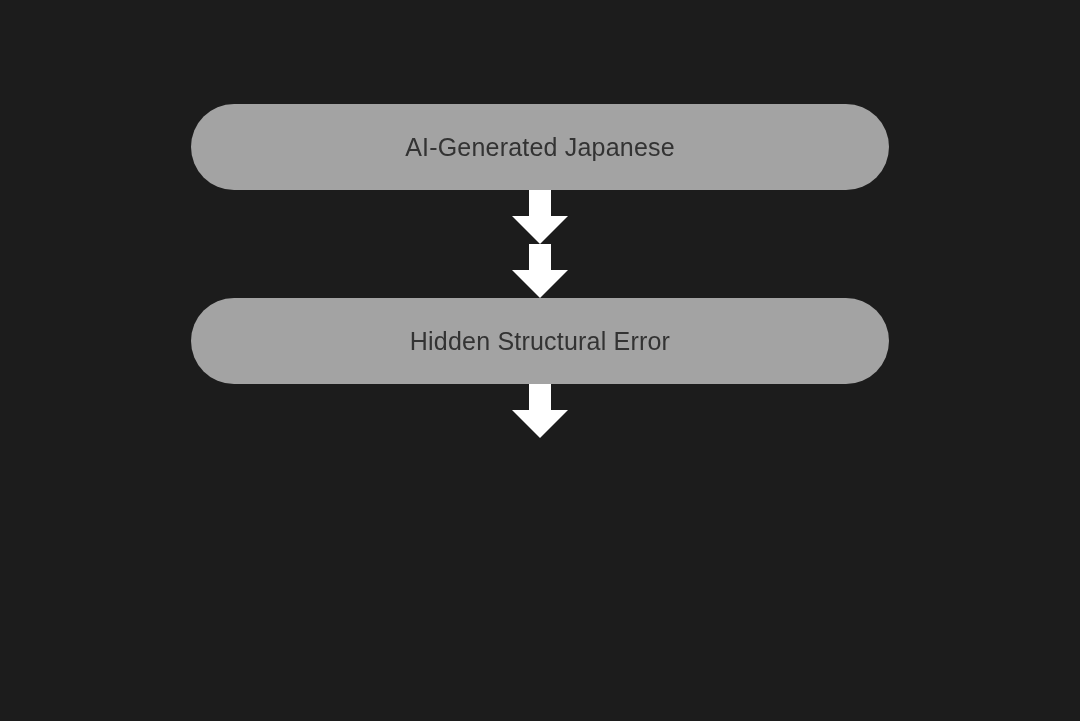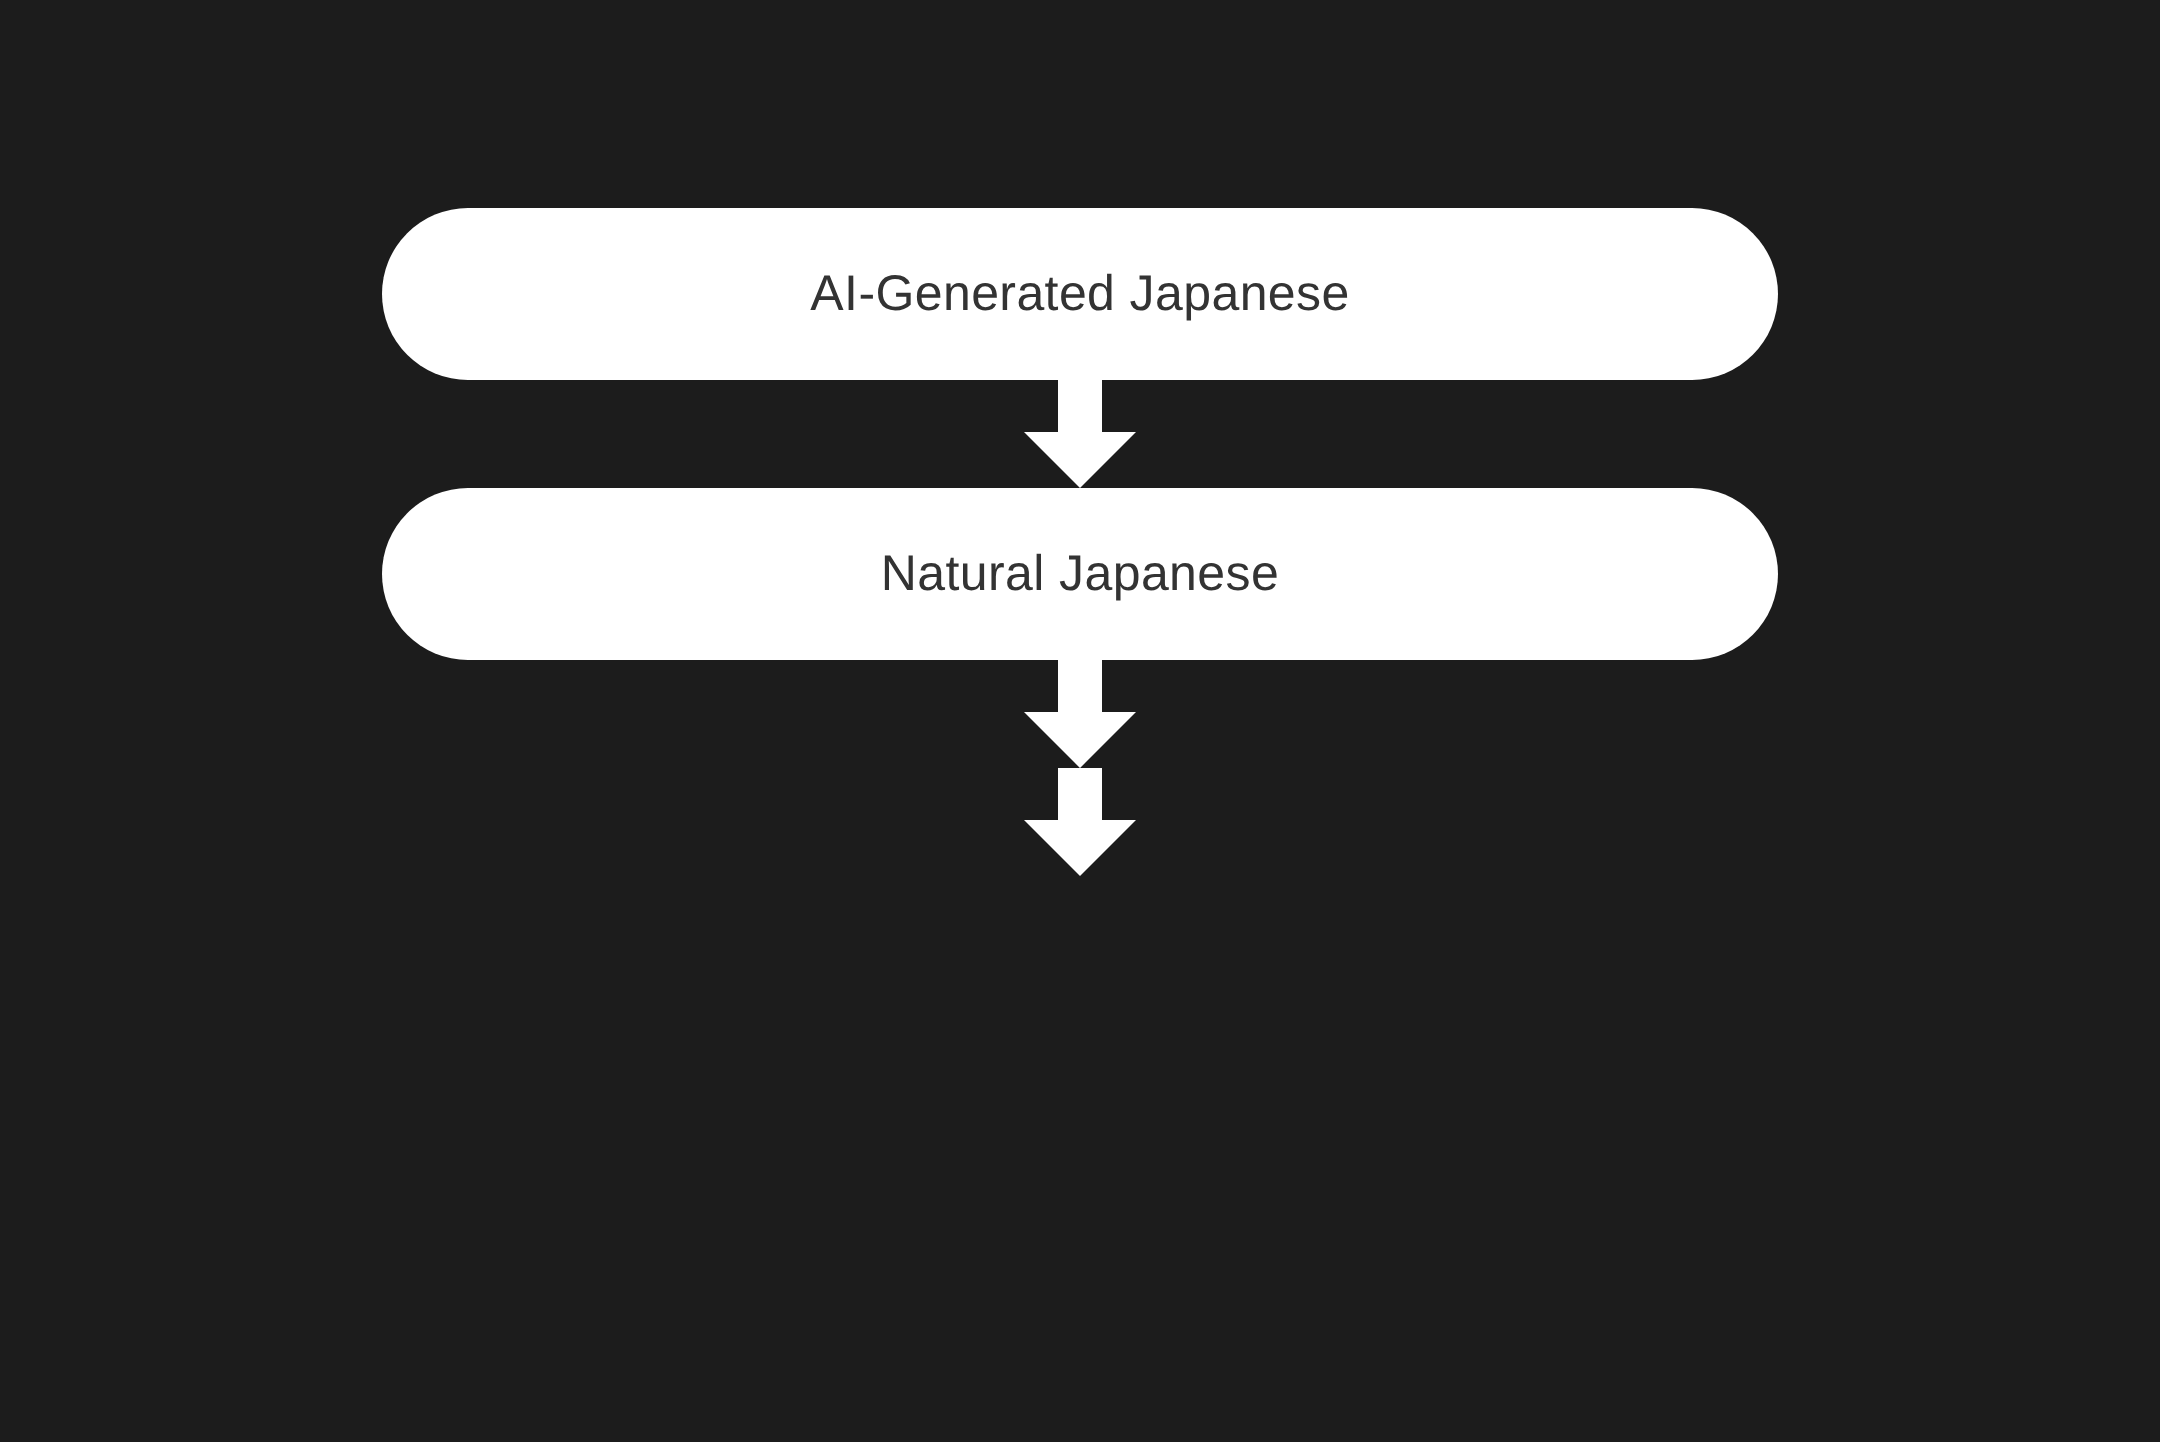--- a/index.html
+++ b/index.html
@@ -24,21 +24,21 @@
     left: 191px;
     top: 104px;
     width: 698px;
     display: flex;
     flex-direction: column;
     align-items: center;
   }
   .flow-node {
     width: 698px;
     height: 86px;
-    background: #ffffff;
+    background: #a3a3a3;
     border-radius: 43px;
     display: flex;
     align-items: center;
     justify-content: center;
     box-sizing: border-box;
   }
   .flow-node-label {
     color: #333333;
     font-size: 25px;
     font-weight: 500;
@@ -69,32 +69,32 @@
     </div>
 
     <div class="flow-connector">
       <span>
         <svg viewBox="0 0 56 54" xmlns="http://www.w3.org/2000/svg" aria-hidden="true">
           <polygon points="17,0 39,0 39,26 56,26 28,54 0,26 17,26" fill="#ffffff"></polygon>
         </svg>
       </span>
     </div>
 
-    <div class="flow-node">
-      <span class="flow-node-label">Natural Japanese</span>
-    </div>
 
     <div class="flow-connector">
       <span>
         <svg viewBox="0 0 56 54" xmlns="http://www.w3.org/2000/svg" aria-hidden="true">
           <polygon points="17,0 39,0 39,26 56,26 28,54 0,26 17,26" fill="#ffffff"></polygon>
         </svg>
       </span>
     </div>
 
+    <div class="flow-node">
+      <span class="flow-node-label">Hidden Structural Error</span>
+    </div>
 
     <div class="flow-connector">
       <span>
         <svg viewBox="0 0 56 54" xmlns="http://www.w3.org/2000/svg" aria-hidden="true">
           <polygon points="17,0 39,0 39,26 56,26 28,54 0,26 17,26" fill="#ffffff"></polygon>
         </svg>
       </span>
     </div>
 
 

